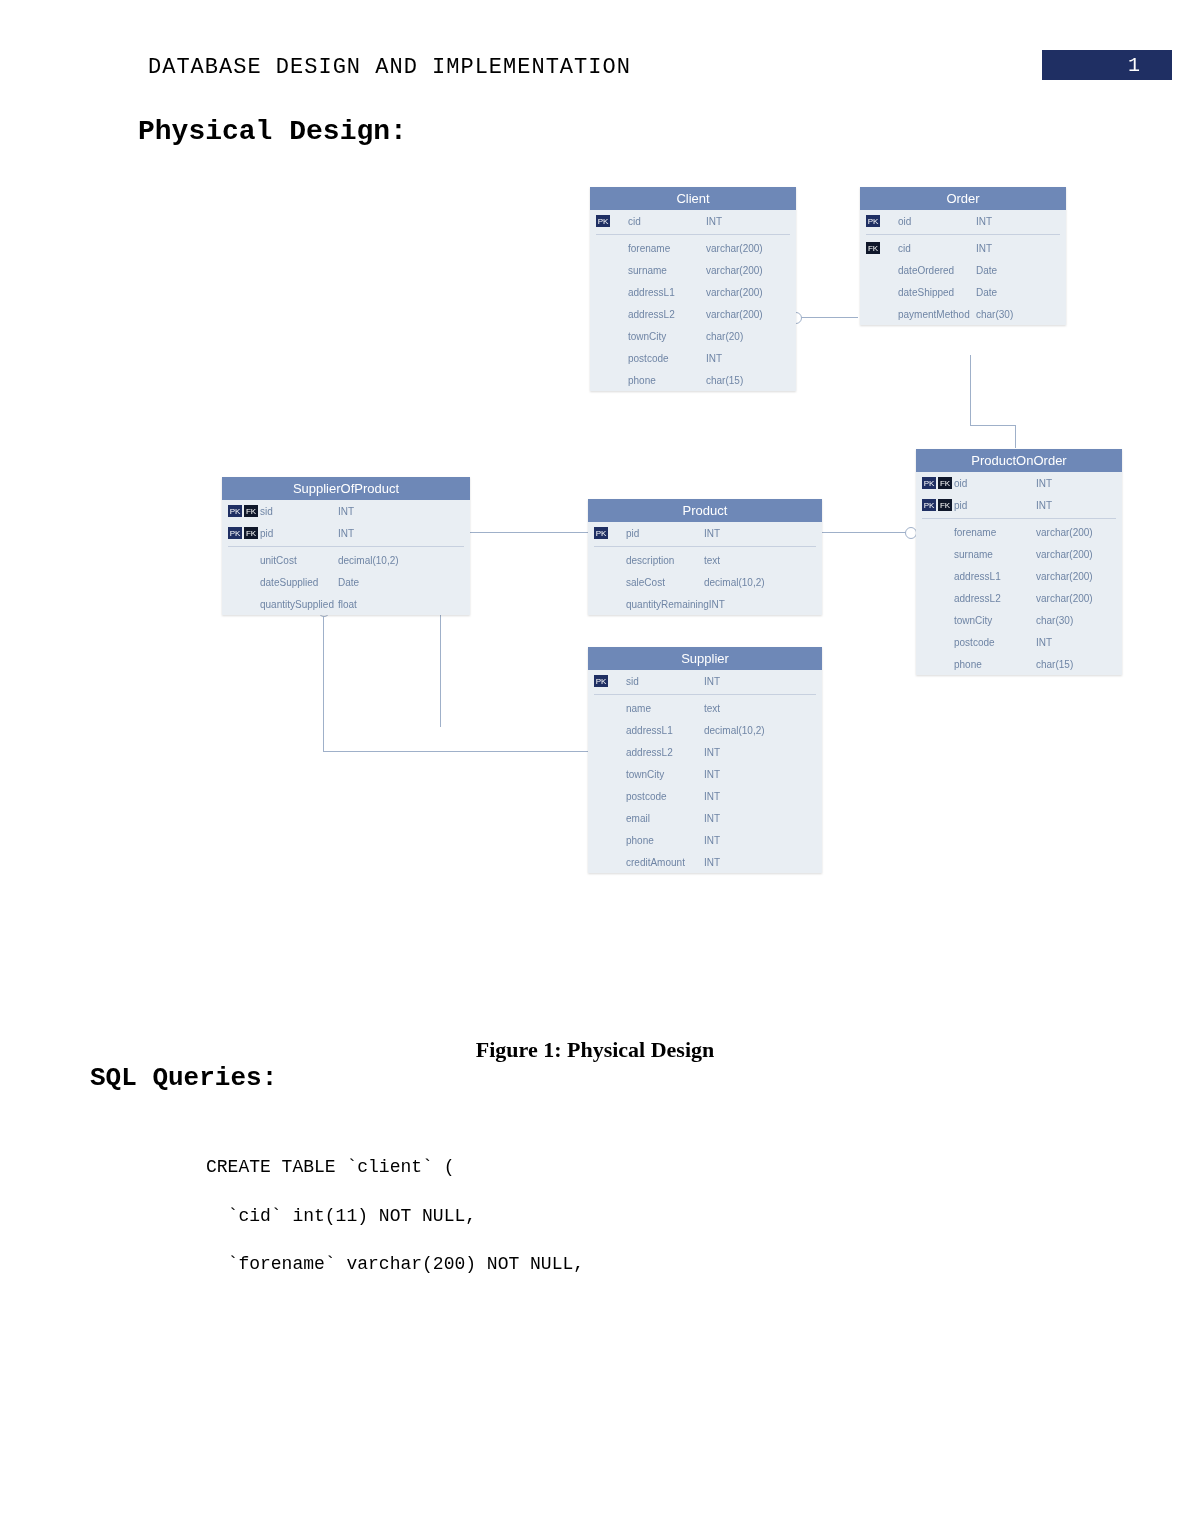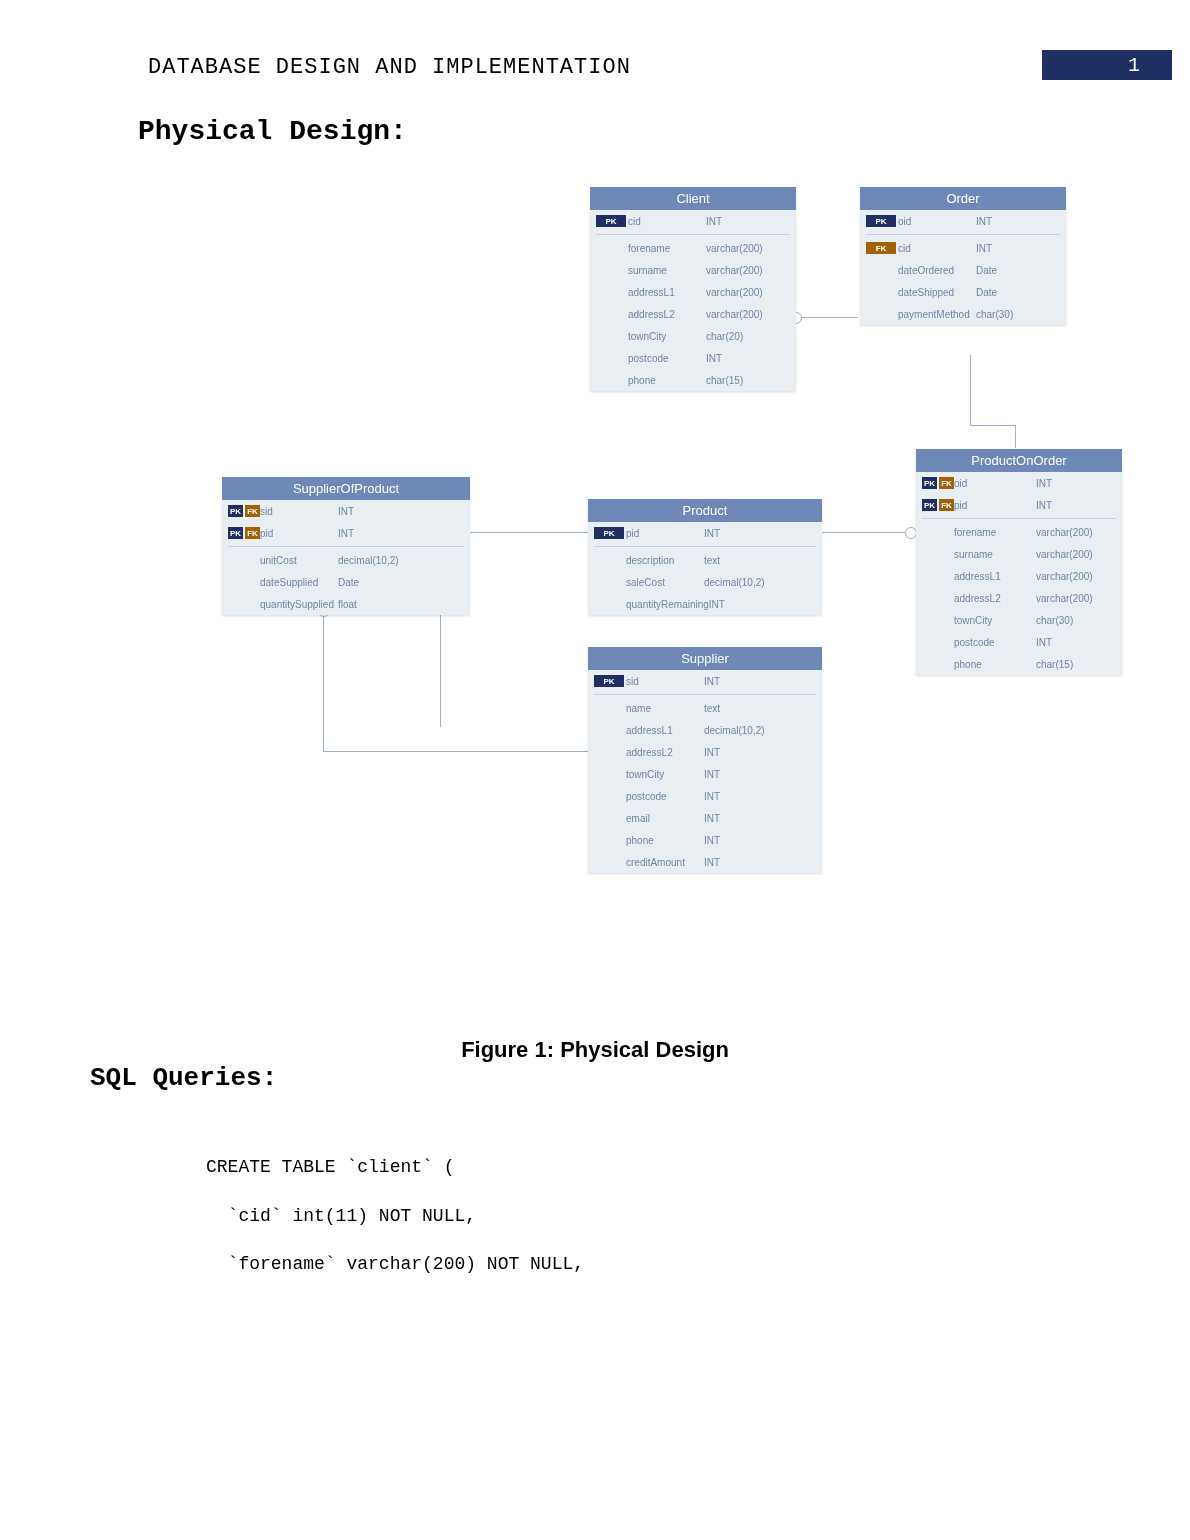--- a/index.html
+++ b/index.html
@@ -82,39 +82,39 @@
   }
   .tbl .keys {
     width: 32px;
     display: flex;
     gap: 2px;
   }
   .key {
     display: inline-flex;
     align-items: center;
     justify-content: center;
-    width: 30px;
+    width: 14px;
     height: 12px;
     font-size: 8px;
     color: #fff;
-    font-weight: bold;
+    font-weight: normal;
     font-family: Arial, sans-serif;
   }
   .key.pk { background: #1f2f63; }
-  .key.fk { background: #a16207; }
+  .key.fk { background: #0f172a; }
   .tbl .col-name { flex: 0 0 78px; }
   .tbl .col-type { flex: 1 1 auto; }
   .tbl.wide .col-name { flex: 0 0 82px; }
 
   .figure-caption {
     text-align: center;
     font-weight: bold;
     font-size: 22px;
     margin-top: 10px;
-    font-family: Liberation Sans, sans-serif;
+    font-family: Liberation Serif, serif;
   }
   .figure-source {
     text-align: center;
     font-size: 22px;
     margin-top: 34px;
     margin-bottom: 32px;
     font-family: "Courier New", Courier, monospace;
   }
   .section-h2 {
     font-size: 26px;

